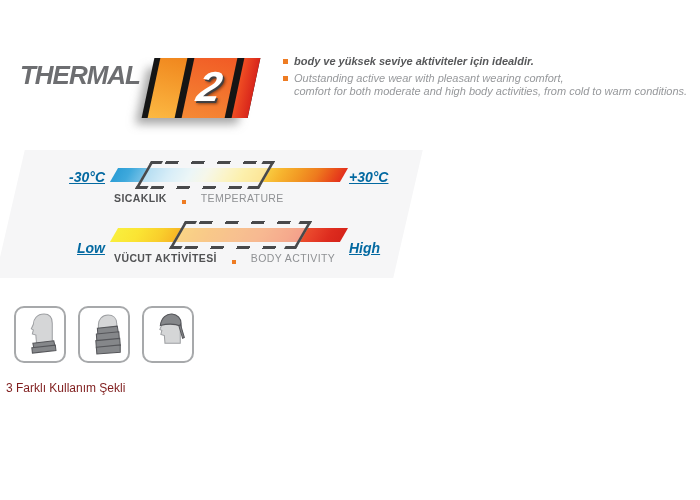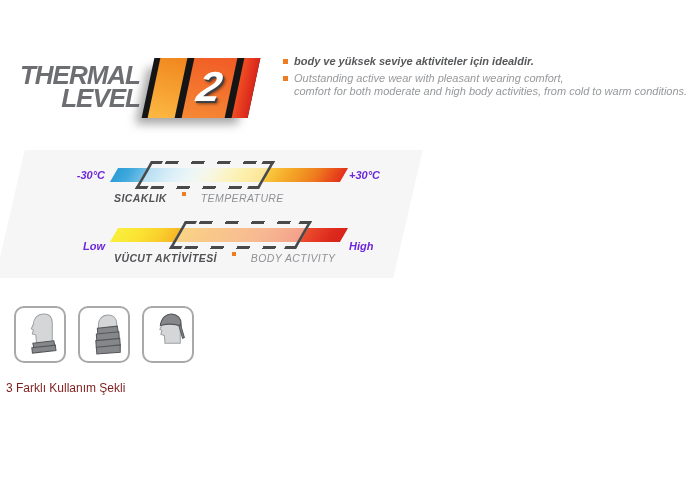--- a/index.html
+++ b/index.html
@@ -22,37 +22,37 @@
   .bullets{position:absolute;left:283px;top:55px;width:415px;font-style:italic;font-size:11px;line-height:13.5px;white-space:nowrap;}
   .bullet{display:flex;margin-bottom:3px;}
   .sq{flex:none;width:5px;height:5px;background:#ee7c23;margin:4px 6px 0 0;}
   .b-tr{font-weight:bold;color:#57585a;}
   .b-en{color:#96989b;}
 
   
   .panel{position:absolute;left:10px;top:150px;width:398px;height:128px;background:#f6f6f7;transform:skewX(-13deg);}
 
   
-  .minlab,.maxlab{position:absolute;font-size:11px;font-weight:bold;font-style:italic;color:#6d28d9;}
+  .minlab,.maxlab{position:absolute;font-size:14px;font-weight:bold;font-style:italic;color:#0369a1;text-decoration:underline;}
   .minlab{left:52px;width:53px;text-align:right;}
   .maxlab{left:349px;}
   .scalebar{position:absolute;left:114px;width:230px;height:14px;transform:skewX(-30deg);}
   .temp .scalebar{background:linear-gradient(90deg,#2d9ed6 0%,#3fa9dc 6%,#7cc4e8 14%,#b9e0f2 24%,#ddeff0 33%,#eff0d8 40%,#f7ec9e 48%,#f9e368 56%,#f9d348 64%,#f7b52f 72%,#f29a24 80%,#ee7a1e 88%,#e94e1b 95%,#e3301c 100%);}
   .act .scalebar{background:linear-gradient(90deg,#f9ee3d 0%,#fbe433 10%,#f9cf2c 20%,#f6ae24 30%,#f49d28 40%,#f28f34 52%,#f07f38 64%,#ed6430 76%,#e8432a 86%,#dd2b1e 94%,#d6241a 100%);}
   .range-overlay{position:absolute;top:0;bottom:0;background:rgba(255,255,255,.45);}
   .range-bracket{position:absolute;top:-7px;bottom:-7px;}
   .bk{position:absolute;top:0;bottom:0;width:9px;border:3px solid #48494b;}
   .bk-l{left:0;border-right:none;}
   .bk-r{right:0;border-left:none;}
   .dashes{position:absolute;left:15px;right:15px;height:3px;
           background:repeating-linear-gradient(90deg,#48494b 0 13px,transparent 13px 26px);}
   .dash-t{top:0;}
   .dash-b{bottom:0;}
-  .scale-caption{position:absolute;left:114px;display:flex;align-items:flex-start;gap:15px;
-                 font-size:10.5px;font-style:italic;letter-spacing:.4px;white-space:nowrap;}
+  .scale-caption{position:absolute;left:114px;display:flex;align-items:flex-end;gap:15px;
+                 font-size:10.5px;letter-spacing:.4px;white-space:nowrap;}
   .cap-bold{font-weight:bold;color:#515254;}
   .cap-sq{width:4px;height:4px;background:#ee7c23;}
   .cap-light{color:#8f9194;}
   
   .temp .minlab,.temp .maxlab{top:169px;}
   .temp .scalebar{top:168px;}
   .temp .scale-caption{top:192px;}
   .act .minlab,.act .maxlab{top:229px;margin-top:11px;}
   .act .scalebar{top:228px;}
   .act .scale-caption{top:252px;}
@@ -63,21 +63,20 @@
         display:flex;align-items:center;justify-content:center;}
   .skin{fill:#d5d6d7;stroke:#9d9fa2;stroke-width:1;}
   .cloth{fill:#85878a;stroke:#55565a;stroke-width:1;}
   .usage-caption{position:absolute;left:6px;top:381px;font-size:12px;color:#7f1d1d;}
 </style>
 </head>
 <body>
 
 <div class="logo">
   <div>THERMAL</div>
-  <div>LEVEL</div>
 </div>
 
 <div class="badge">
   <div class="stripe s1"></div>
   <div class="stripe s2"></div>
   <div class="stripe s3"></div>
   <div class="level">2</div>
 </div>
 
 <div class="bullets">

